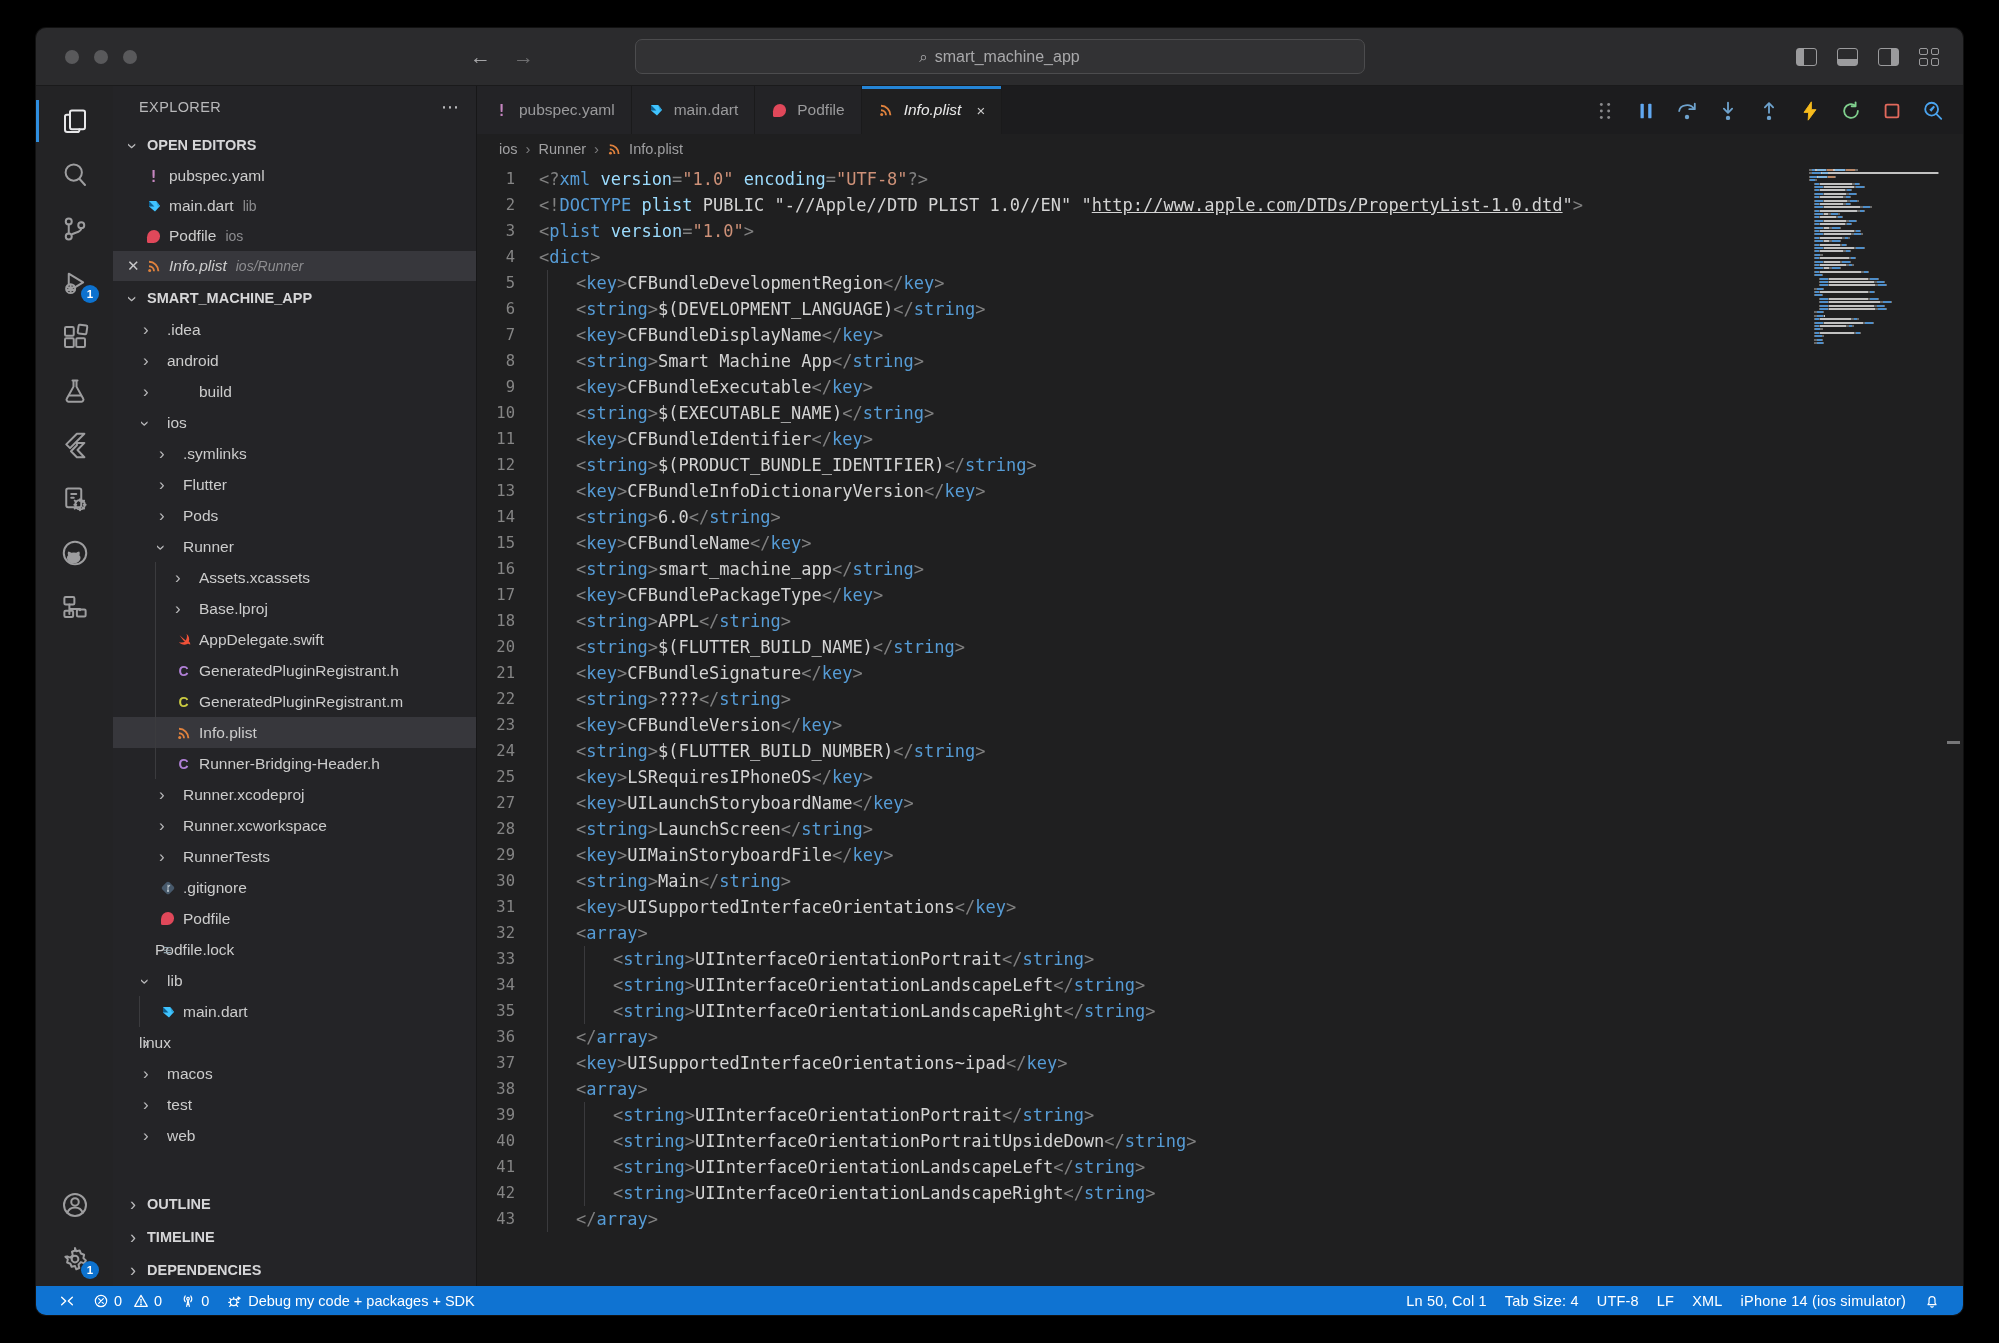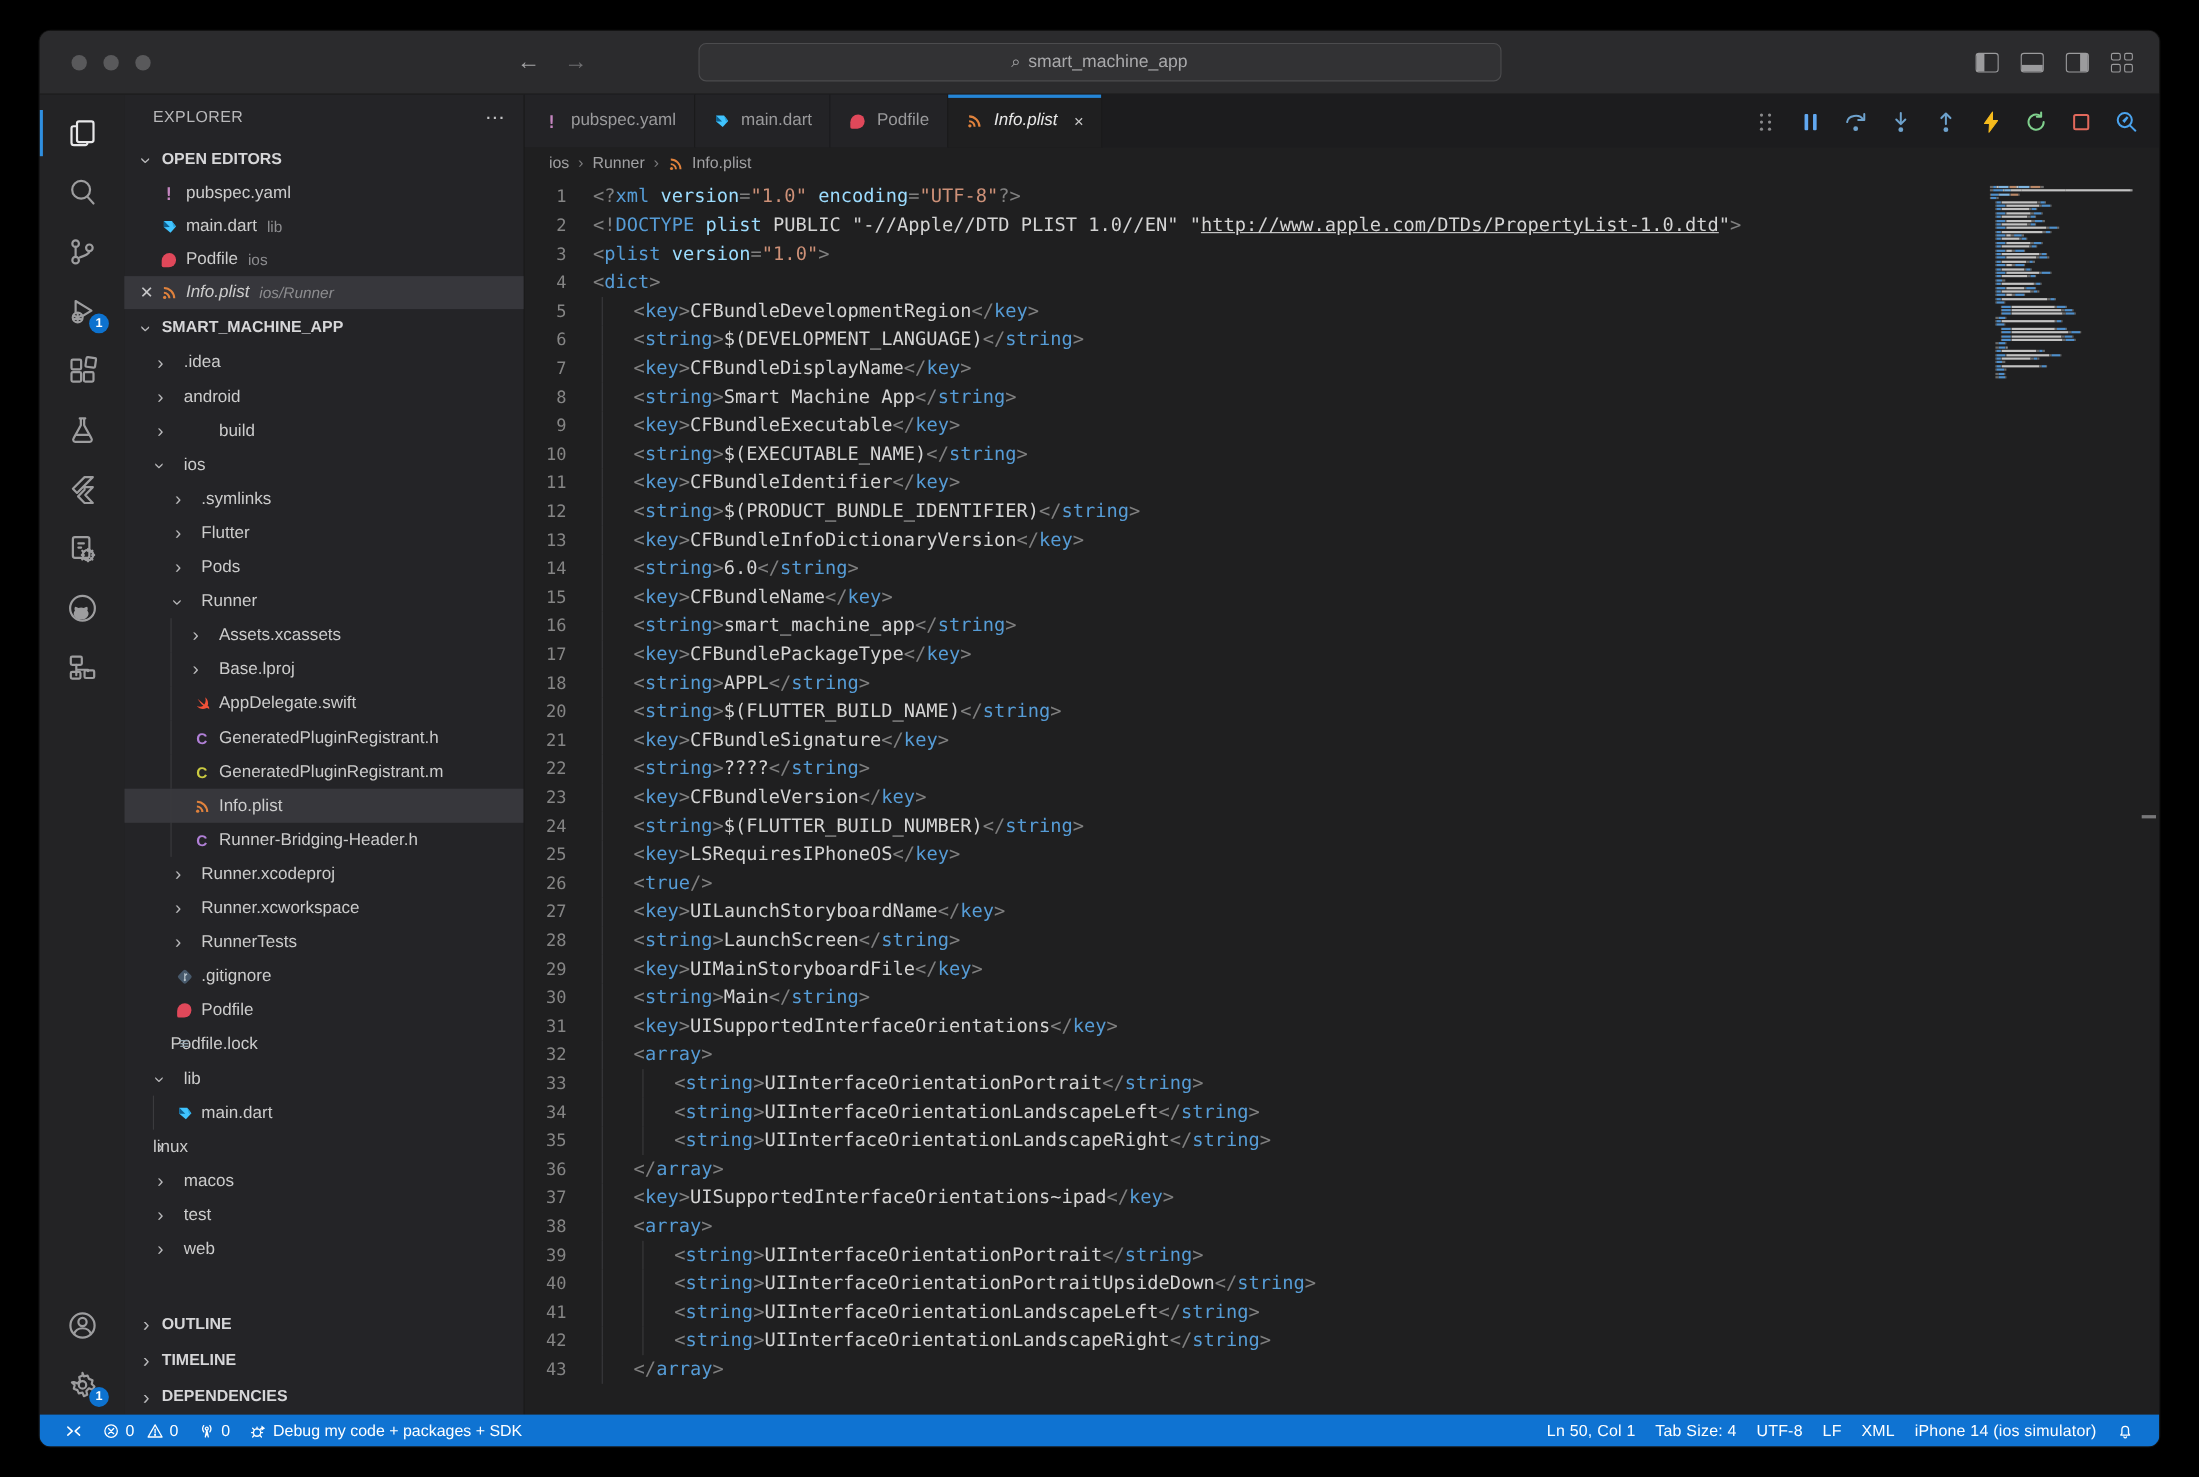--- a/index.html
+++ b/index.html
@@ -621,21 +621,20 @@
             <div class="cl"><div class="ln">15</div><div class="ct"><span class="gd" style="left:8px"></span><span style="padding-left:37px;display:inline-block;"><span class="p">&lt;</span><span class="t">key</span><span class="p">&gt;</span><span class="x">CFBundleName</span><span class="p">&lt;/</span><span class="t">key</span><span class="p">&gt;</span></span></div></div>
             <div class="cl"><div class="ln">16</div><div class="ct"><span class="gd" style="left:8px"></span><span style="padding-left:37px;display:inline-block;"><span class="p">&lt;</span><span class="t">string</span><span class="p">&gt;</span><span class="x">smart_machine_app</span><span class="p">&lt;/</span><span class="t">string</span><span class="p">&gt;</span></span></div></div>
             <div class="cl"><div class="ln">17</div><div class="ct"><span class="gd" style="left:8px"></span><span style="padding-left:37px;display:inline-block;"><span class="p">&lt;</span><span class="t">key</span><span class="p">&gt;</span><span class="x">CFBundlePackageType</span><span class="p">&lt;/</span><span class="t">key</span><span class="p">&gt;</span></span></div></div>
             <div class="cl"><div class="ln">18</div><div class="ct"><span class="gd" style="left:8px"></span><span style="padding-left:37px;display:inline-block;"><span class="p">&lt;</span><span class="t">string</span><span class="p">&gt;</span><span class="x">APPL</span><span class="p">&lt;/</span><span class="t">string</span><span class="p">&gt;</span></span></div></div>
             <div class="cl"><div class="ln">20</div><div class="ct"><span class="gd" style="left:8px"></span><span style="padding-left:37px;display:inline-block;"><span class="p">&lt;</span><span class="t">string</span><span class="p">&gt;</span><span class="x">$(FLUTTER_BUILD_NAME)</span><span class="p">&lt;/</span><span class="t">string</span><span class="p">&gt;</span></span></div></div>
             <div class="cl"><div class="ln">21</div><div class="ct"><span class="gd" style="left:8px"></span><span style="padding-left:37px;display:inline-block;"><span class="p">&lt;</span><span class="t">key</span><span class="p">&gt;</span><span class="x">CFBundleSignature</span><span class="p">&lt;/</span><span class="t">key</span><span class="p">&gt;</span></span></div></div>
             <div class="cl"><div class="ln">22</div><div class="ct"><span class="gd" style="left:8px"></span><span style="padding-left:37px;display:inline-block;"><span class="p">&lt;</span><span class="t">string</span><span class="p">&gt;</span><span class="x">????</span><span class="p">&lt;/</span><span class="t">string</span><span class="p">&gt;</span></span></div></div>
             <div class="cl"><div class="ln">23</div><div class="ct"><span class="gd" style="left:8px"></span><span style="padding-left:37px;display:inline-block;"><span class="p">&lt;</span><span class="t">key</span><span class="p">&gt;</span><span class="x">CFBundleVersion</span><span class="p">&lt;/</span><span class="t">key</span><span class="p">&gt;</span></span></div></div>
             <div class="cl"><div class="ln">24</div><div class="ct"><span class="gd" style="left:8px"></span><span style="padding-left:37px;display:inline-block;"><span class="p">&lt;</span><span class="t">string</span><span class="p">&gt;</span><span class="x">$(FLUTTER_BUILD_NUMBER)</span><span class="p">&lt;/</span><span class="t">string</span><span class="p">&gt;</span></span></div></div>
             <div class="cl"><div class="ln">25</div><div class="ct"><span class="gd" style="left:8px"></span><span style="padding-left:37px;display:inline-block;"><span class="p">&lt;</span><span class="t">key</span><span class="p">&gt;</span><span class="x">LSRequiresIPhoneOS</span><span class="p">&lt;/</span><span class="t">key</span><span class="p">&gt;</span></span></div></div>
-            <div class="cl"><div class="ln">26</div><div class="ct"><span class="gd" style="left:8px"></span><span style="padding-left:37px;display:inline-block;"><span class="p">&lt;</span><span class="t">true</span><span class="p">/&gt;</span></span></div></div>
             <div class="cl"><div class="ln">27</div><div class="ct"><span class="gd" style="left:8px"></span><span style="padding-left:37px;display:inline-block;"><span class="p">&lt;</span><span class="t">key</span><span class="p">&gt;</span><span class="x">UILaunchStoryboardName</span><span class="p">&lt;/</span><span class="t">key</span><span class="p">&gt;</span></span></div></div>
             <div class="cl"><div class="ln">28</div><div class="ct"><span class="gd" style="left:8px"></span><span style="padding-left:37px;display:inline-block;"><span class="p">&lt;</span><span class="t">string</span><span class="p">&gt;</span><span class="x">LaunchScreen</span><span class="p">&lt;/</span><span class="t">string</span><span class="p">&gt;</span></span></div></div>
             <div class="cl"><div class="ln">29</div><div class="ct"><span class="gd" style="left:8px"></span><span style="padding-left:37px;display:inline-block;"><span class="p">&lt;</span><span class="t">key</span><span class="p">&gt;</span><span class="x">UIMainStoryboardFile</span><span class="p">&lt;/</span><span class="t">key</span><span class="p">&gt;</span></span></div></div>
             <div class="cl"><div class="ln">30</div><div class="ct"><span class="gd" style="left:8px"></span><span style="padding-left:37px;display:inline-block;"><span class="p">&lt;</span><span class="t">string</span><span class="p">&gt;</span><span class="x">Main</span><span class="p">&lt;/</span><span class="t">string</span><span class="p">&gt;</span></span></div></div>
             <div class="cl"><div class="ln">31</div><div class="ct"><span class="gd" style="left:8px"></span><span style="padding-left:37px;display:inline-block;"><span class="p">&lt;</span><span class="t">key</span><span class="p">&gt;</span><span class="x">UISupportedInterfaceOrientations</span><span class="p">&lt;/</span><span class="t">key</span><span class="p">&gt;</span></span></div></div>
             <div class="cl"><div class="ln">32</div><div class="ct"><span class="gd" style="left:8px"></span><span style="padding-left:37px;display:inline-block;"><span class="p">&lt;</span><span class="t">array</span><span class="p">&gt;</span></span></div></div>
             <div class="cl"><div class="ln">33</div><div class="ct"><span class="gd" style="left:8px"></span><span class="gd" style="left:45px"></span><span style="padding-left:74px;display:inline-block;"><span class="p">&lt;</span><span class="t">string</span><span class="p">&gt;</span><span class="x">UIInterfaceOrientationPortrait</span><span class="p">&lt;/</span><span class="t">string</span><span class="p">&gt;</span></span></div></div>
             <div class="cl"><div class="ln">34</div><div class="ct"><span class="gd" style="left:8px"></span><span class="gd" style="left:45px"></span><span style="padding-left:74px;display:inline-block;"><span class="p">&lt;</span><span class="t">string</span><span class="p">&gt;</span><span class="x">UIInterfaceOrientationLandscapeLeft</span><span class="p">&lt;/</span><span class="t">string</span><span class="p">&gt;</span></span></div></div>
             <div class="cl"><div class="ln">35</div><div class="ct"><span class="gd" style="left:8px"></span><span class="gd" style="left:45px"></span><span style="padding-left:74px;display:inline-block;"><span class="p">&lt;</span><span class="t">string</span><span class="p">&gt;</span><span class="x">UIInterfaceOrientationLandscapeRight</span><span class="p">&lt;/</span><span class="t">string</span><span class="p">&gt;</span></span></div></div>
             <div class="cl"><div class="ln">36</div><div class="ct"><span class="gd" style="left:8px"></span><span style="padding-left:37px;display:inline-block;"><span class="p">&lt;/</span><span class="t">array</span><span class="p">&gt;</span></span></div></div>

